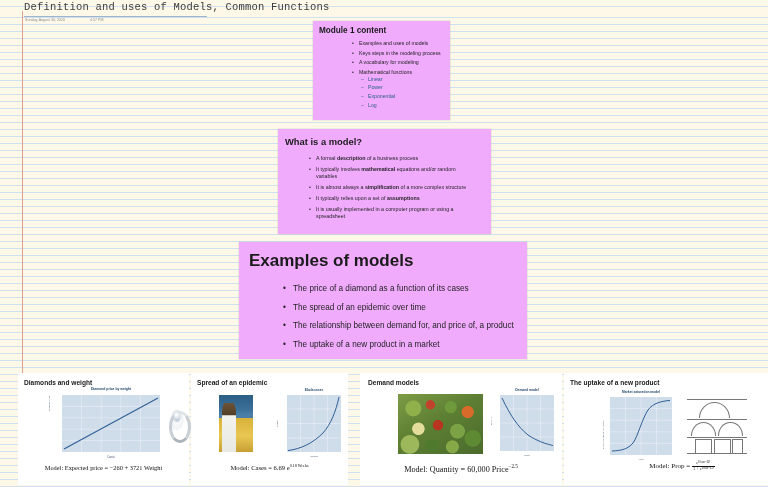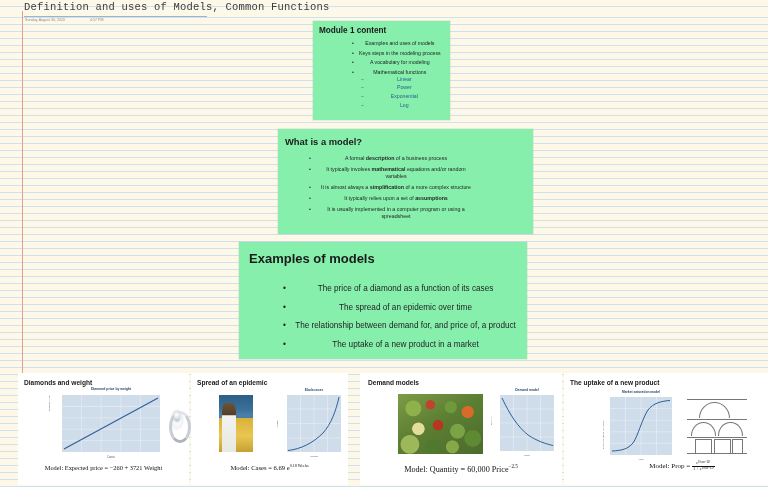--- a/index.html
+++ b/index.html
@@ -44,23 +44,22 @@
     font-size:3.6px;color:#8a8d93;white-space:nowrap;
   }
   #page-time{
     position:absolute;left:90px;top:18px;z-index:3;
     font-family:"Liberation Sans",sans-serif;
     font-size:3.6px;color:#8a8d93;white-space:nowrap;
   }
 
   
   .slide{
-    position:absolute;background:#86efac;z-index:5;
+    position:absolute;background:#f0abfc;z-index:5;
     box-shadow:0 0 0 0.5px rgba(190,190,190,.5);
-    text-align:center;
   }
   .slide-title{
     font-family:"Liberation Sans",sans-serif;
     font-weight:bold;color:#1a1a1a;
   }
   .bullets{list-style:none;margin:0;padding:0;}
   .bullets li{
     position:relative;color:#1f1f1f;
     font-family:"Liberation Sans",sans-serif;
   }
@@ -71,29 +70,29 @@
 
   
   #slide-module{left:313px;top:21px;width:137px;height:99px;}
   #slide-module .slide-title{font-size:8.2px;position:absolute;left:6px;top:5px;}
   #slide-module .bullets{position:absolute;left:46px;top:19px;}
   #slide-module .bullets>li{font-size:5.2px;margin-bottom:3.6px;line-height:6px;}
   #slide-module .sub{margin-top:1px;margin-left:9px;}
   #slide-module .sub li{font-size:5.2px;margin-bottom:2.6px;line-height:6px;}
 
   
-  #slide-what{left:278px;top:129px;width:213px;height:105px;padding-left:42px;}
+  #slide-what{left:278px;top:129px;width:213px;height:105px;}
   #slide-what .slide-title{font-size:9.4px;position:absolute;left:7px;top:7px;}
   #slide-what .bullets{position:absolute;left:38px;top:26px;width:160px;}
   #slide-what .bullets>li{font-size:5.3px;margin-bottom:4.6px;line-height:6.6px;}
   #slide-what b{font-weight:bold;}
 
   
   #slide-examples{left:239px;top:242px;width:288px;height:117px;}
-  #slide-examples .slide-title{font-size:13px;position:absolute;left:10px;top:9px;}
+  #slide-examples .slide-title{font-size:17px;position:absolute;left:10px;top:9px;}
   #slide-examples .bullets{position:absolute;left:54px;top:42px;width:225px;}
   #slide-examples .bullets>li{font-size:8.2px;margin-bottom:8px;line-height:10.6px;}
   #slide-examples .bullets li .bdot{left:-10px;}
 
   
   .panel{position:absolute;background:#ffffff;z-index:5;}
   .panel-title{
     position:absolute;font-family:"Liberation Sans",sans-serif;
     font-weight:bold;color:#1a1a1a;font-size:6.6px;
   }

